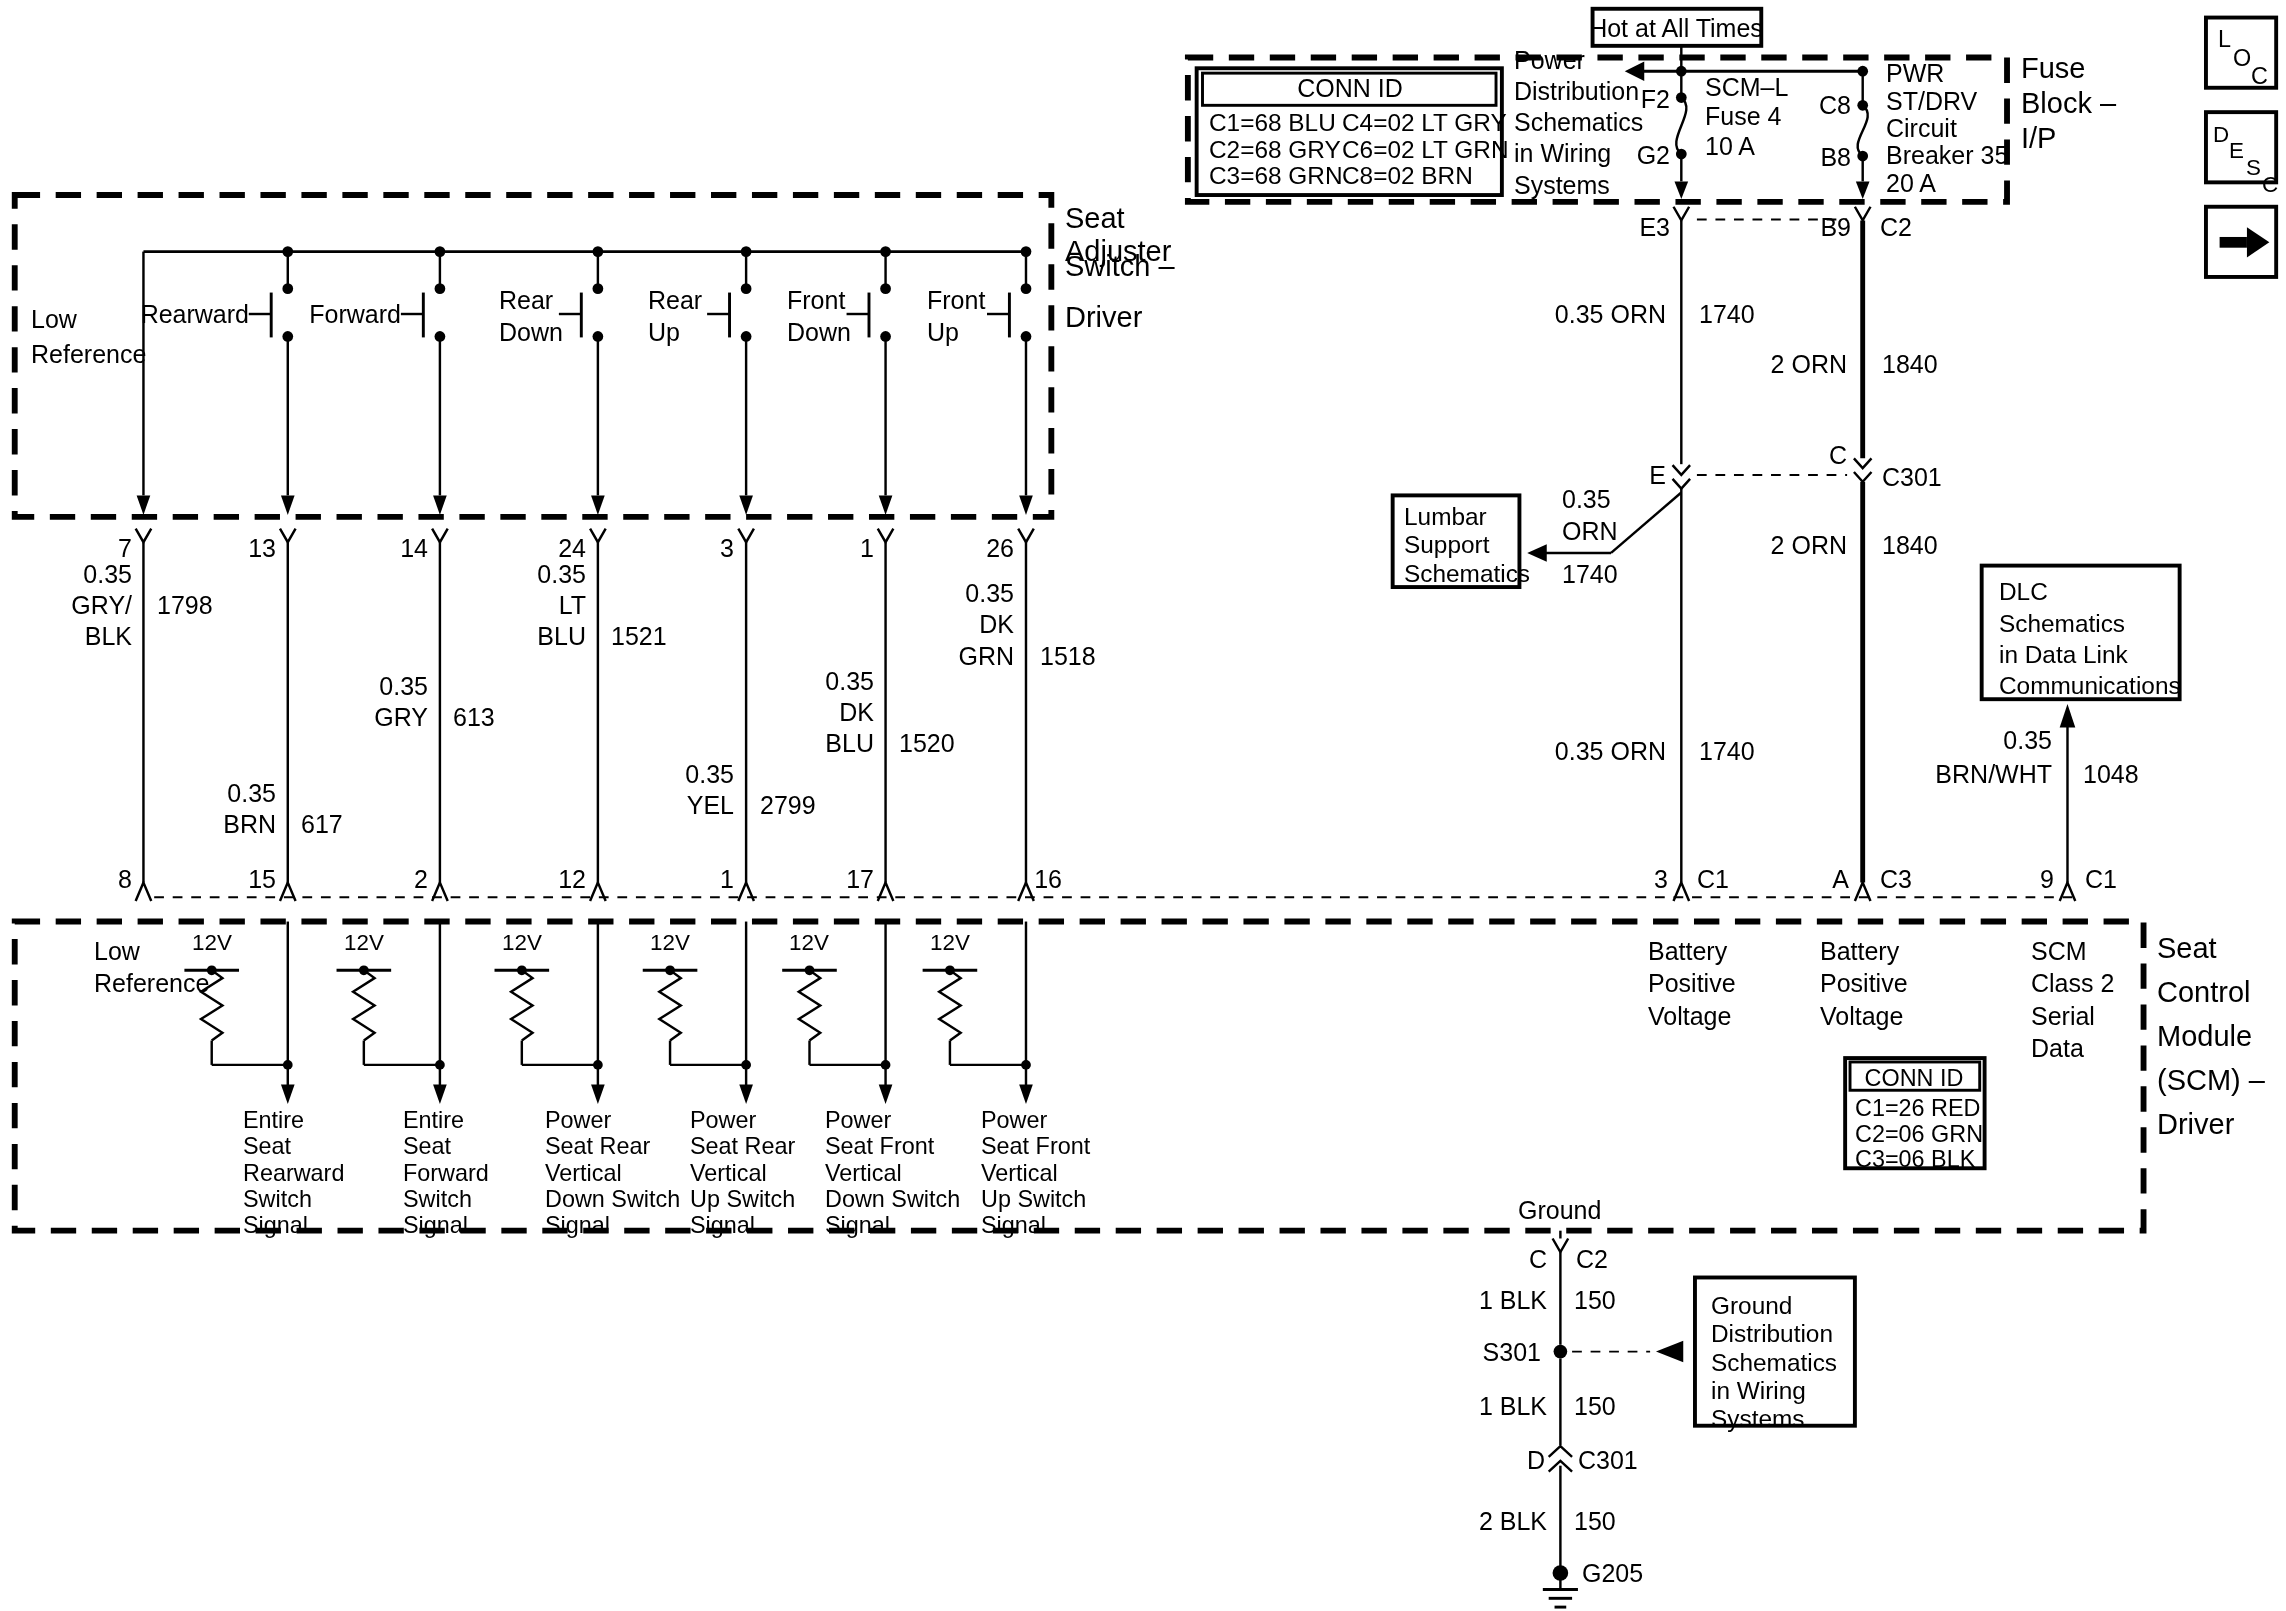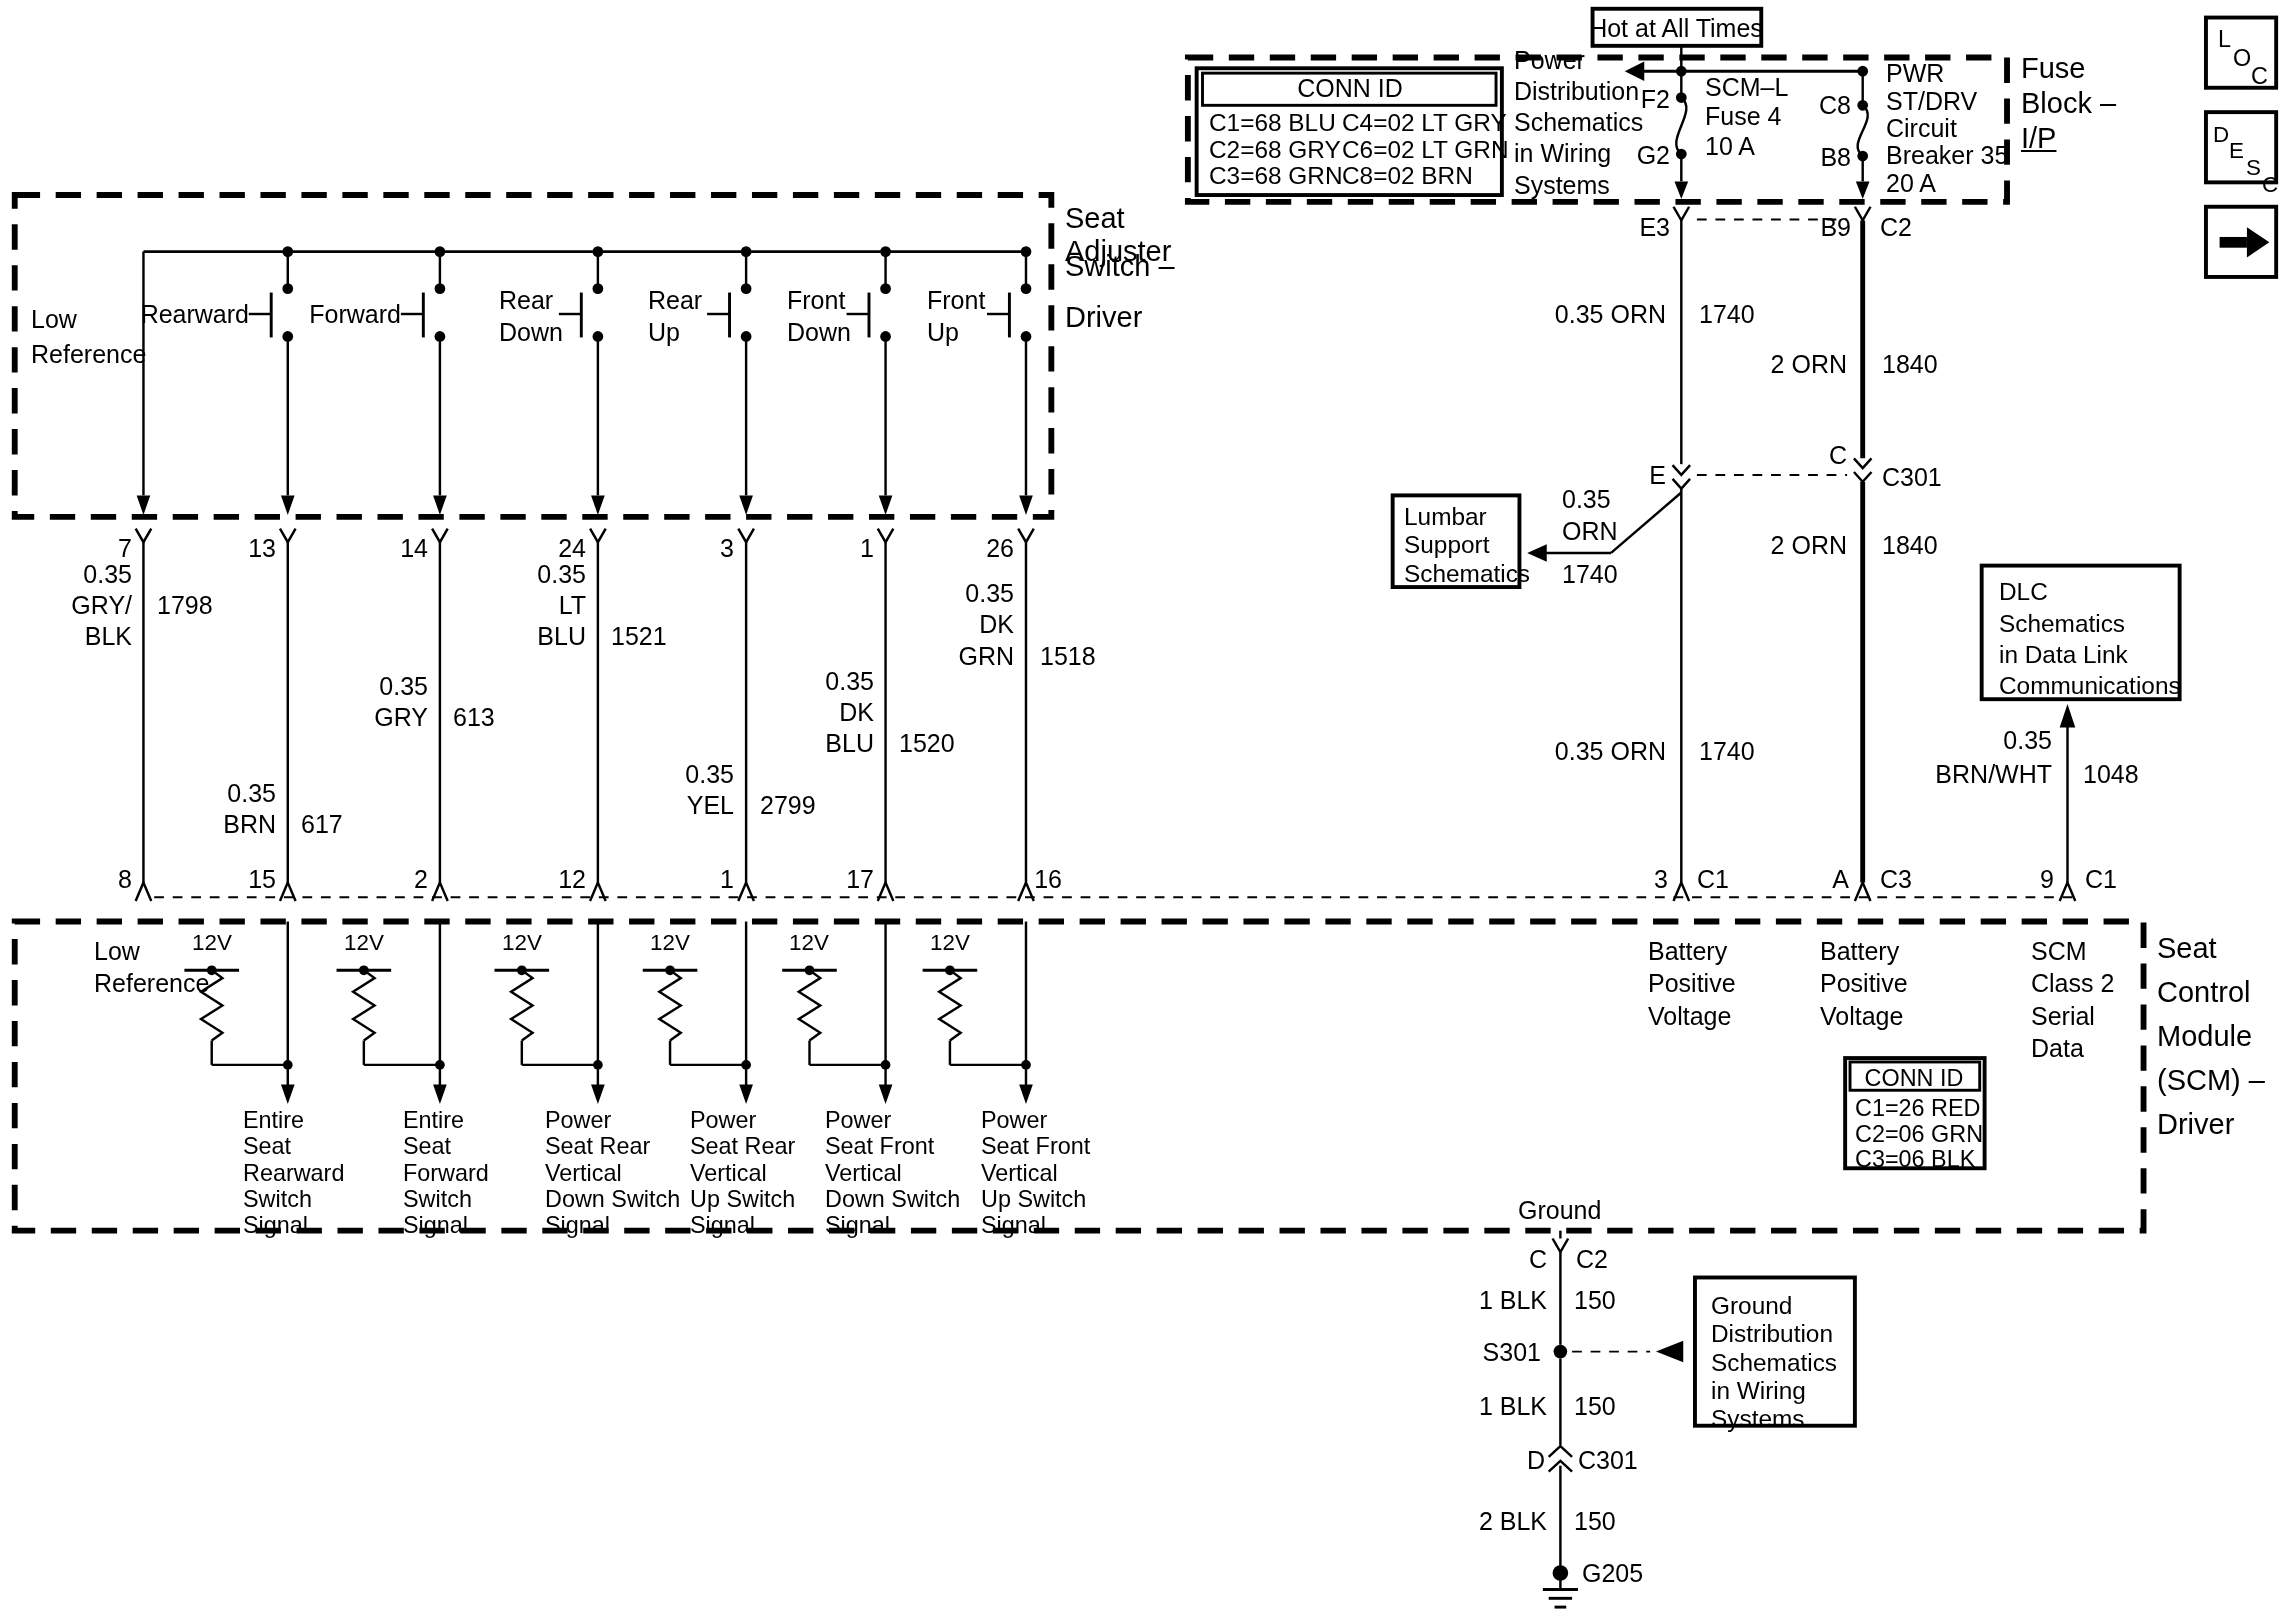--- a/index.html
+++ b/index.html
@@ -274,21 +274,21 @@
   <div class="t ra" style="left:1851px;top:92px;">C8</div>
   <div class="t ra" style="left:1851px;top:144px;">B8</div>
   <div class="t" style="left:1886px;top:60px;">PWR</div>
   <div class="t" style="left:1886px;top:88px;">ST/DRV</div>
   <div class="t" style="left:1886px;top:115px;">Circuit</div>
   <div class="t" style="left:1886px;top:142px;">Breaker 35</div>
   <div class="t" style="left:1886px;top:170px;">20 A</div>
 
   <div class="t s30" style="left:2021px;top:53px;">Fuse</div>
   <div class="t s30" style="left:2021px;top:88px;">Block –</div>
-  <div class="t s30" style="left:2021px;top:123px;text-decoration:underline;">I/P</div>
+  <div class="t s30" style="left:2021px;top:123px;">I/P</div>
   <div class="t s30" style="left:1065px;top:203px;">Seat</div>
   <div class="t s30" style="left:1065px;top:236px;">Adjuster</div>
   <div class="t s30" style="left:1065px;top:251px;">Switch –</div>
   <div class="t s30" style="left:1065px;top:302px;">Driver</div>
   <div class="t s30" style="left:2157px;top:933px;">Seat</div>
   <div class="t s30" style="left:2157px;top:977px;">Control</div>
   <div class="t s30" style="left:2157px;top:1021px;">Module</div>
   <div class="t s30" style="left:2157px;top:1065px;">(SCM) –</div>
   <div class="t s30" style="left:2157px;top:1109px;">Driver</div>
 

